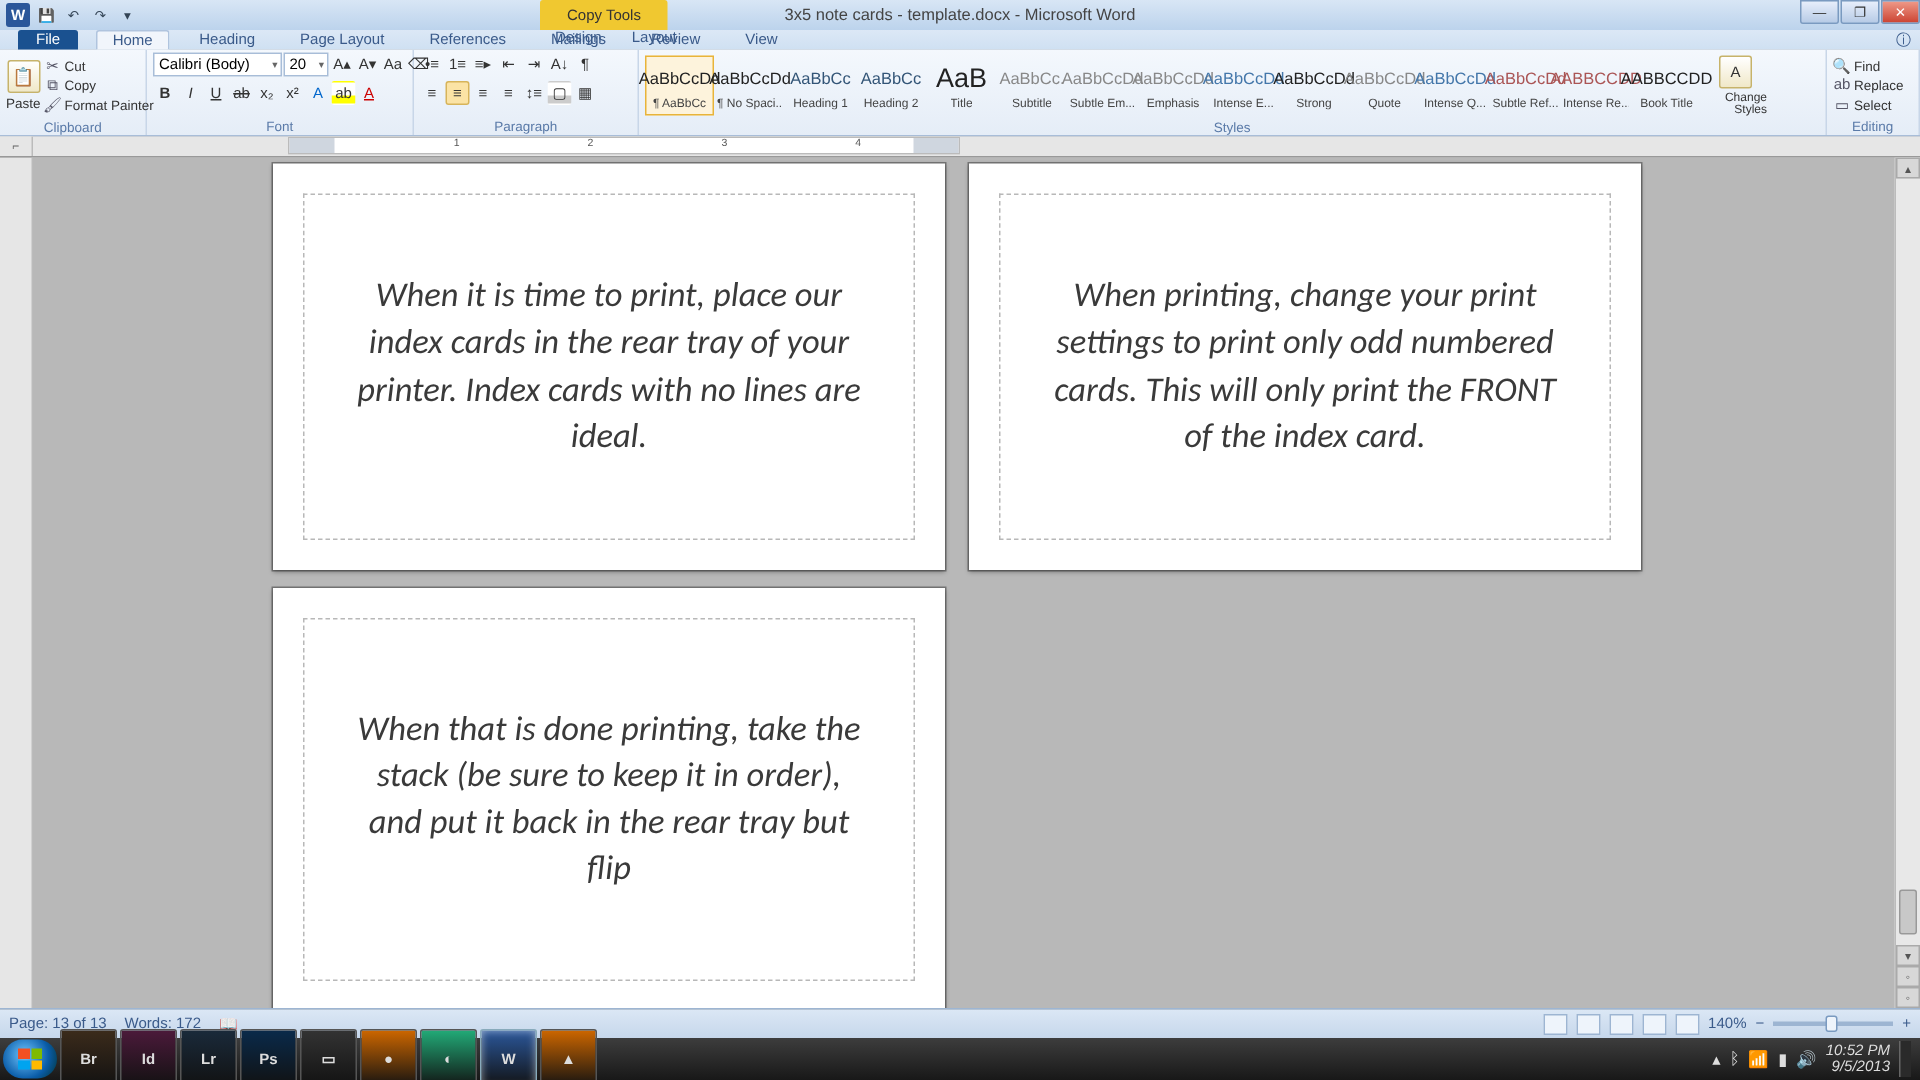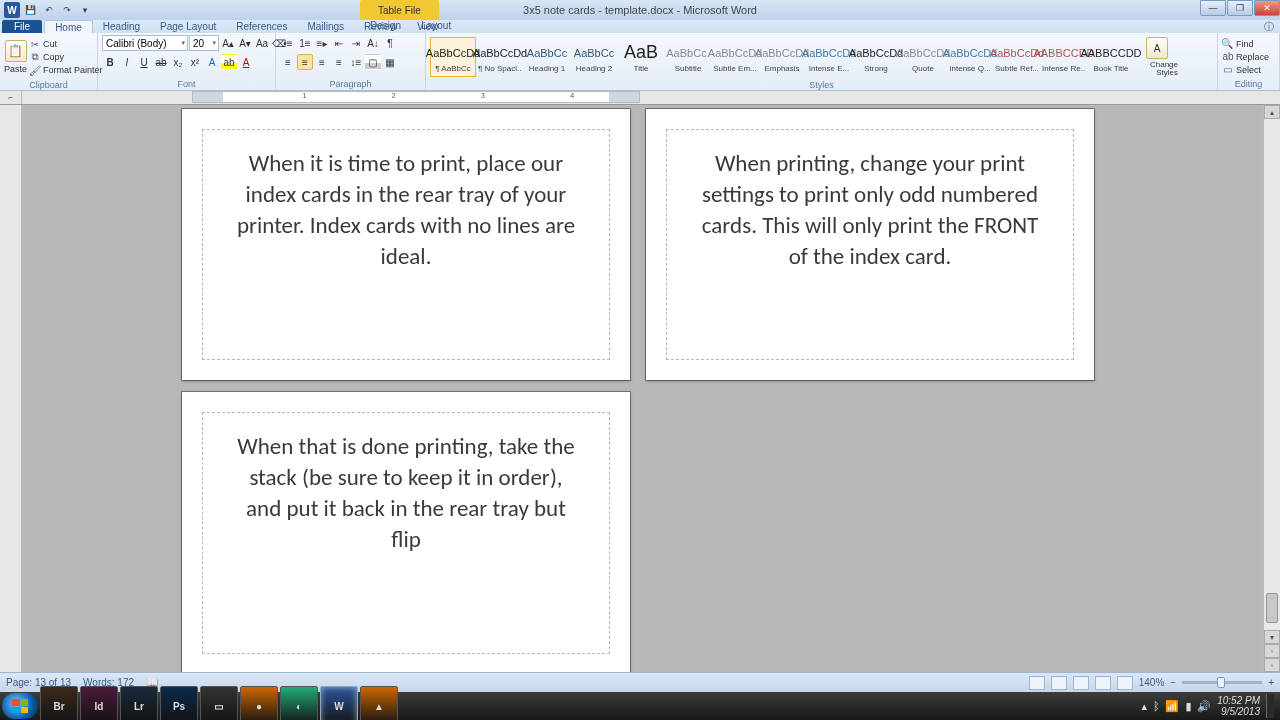--- a/index.html
+++ b/index.html
@@ -11,21 +11,21 @@
 .titlebar .tool-context { position: absolute; left: 360px; top: 0; height: 20px; background: #f0c830; padding: 0 18px; display: flex; align-items: center; font-size: 10px; color: #333; border-radius: 2px 2px 0 0; }
 .win-controls { position: absolute; right: 0; top: 0; display: flex; }
 .win-btn { width: 26px; height: 16px; margin-left: 1px; background: linear-gradient(#e7eefb,#b7cbe6); border: 1px solid #7a9ac0; border-radius: 0 0 2px 2px; font-size: 9px; display: flex; align-items: center; justify-content: center; color: #333; }
 .win-btn.close { background: linear-gradient(#e98,#c43); color: #fff; }
 .qat { display: flex; align-items: center; padding-left: 4px; gap: 4px; }
 .qat .wicon { width: 16px; height: 16px; background: #2b579a; color: #fff; font-size: 10px; font-weight: bold; display: flex; align-items: center; justify-content: center; border-radius: 2px; }
 .qat .qbtn { width: 14px; height: 14px; font-size: 9px; color: #345; display: flex; align-items: center; justify-content: center; }
 
 
 .tabs { height: 13px; background: linear-gradient(#dce8f6,#cfe0f2); display: flex; font-size: 10px; padding-left: 2px; }
-.tab { padding: 0 10px; color: #3a5a8a; cursor: pointer; display: flex; align-items: center; }
+.tab { padding: 0 10px; color: #3a5a8a; cursor: pointer; display: flex; align-items: center; margin-left: 10px; }
 .tab.file { background: #1a5190; color: #fff; border-radius: 2px 2px 0 0; margin-right: 2px; padding: 0 12px; }
 .tab.active { background: #f1f5fb; border: 1px solid #b0c4de; border-bottom: none; border-radius: 2px 2px 0 0; }
 .ctx-tabs { position: absolute; left: 360px; display: flex; }
 .ctx-tab { padding: 0 10px; color: #3a5a8a; }
 
 
 .ribbon { height: 58px; background: linear-gradient(#f4f8fd,#e5edf7); border-bottom: 1px solid #a8bdd8; display: flex; font-size: 10px; }
 .group { border-right: 1px solid #c8d6e8; display: flex; flex-direction: column; justify-content: space-between; padding: 2px 4px 0; }
 .group-label { text-align: center; font-size: 9px; color: #5a7aa8; padding: 1px 0; }
 .group-body { flex: 1; display: flex; align-items: center; gap: 2px; }
@@ -55,21 +55,21 @@
 .h-ruler { flex: 1; position: relative; background: #fff; margin-left: 170px; margin-right: 640px; height: 12px; border: 1px solid #bbb; }
 .h-ruler .num { position: absolute; top: 0; font-size: 7px; color: #555; transform: translateX(-50%); }
 .h-ruler .shade { position: absolute; top: 0; height: 100%; background: #cfd6df; }
 
 
 .doc-area { flex: 1; background: #b8b8b8; display: flex; overflow: hidden; }
 .v-ruler { width: 22px; background: #e6e6e6; border-right: 1px solid #bbb; }
 .canvas { flex: 1; position: relative; padding: 4px 0 0 160px; }
 .cards-row { display: flex; gap: 16px; }
 .card { width: 448px; height: 271px; background: #fff; box-shadow: 0 1px 3px rgba(0,0,0,0.35), 0 0 0 1px #777; padding: 20px; display: flex; }
-.card-inner { flex: 1; border: 1px dashed #b8b8b8; display: flex; justify-content: center; padding: 18px 28px; }
+.card-inner { flex: 1; border: 1px dashed #b8b8b8; display: flex; align-items: center; justify-content: center; padding: 18px 28px; font-style: italic; }
 .card-text { font-family: Calibri, sans-serif; font-size: 23px; color: #3a3a3a; text-align: center; line-height: 1.35; }
 .scrollbar-v { width: 17px; background: #e8e8e8; border-left: 1px solid #bbb; position: relative; }
 .scrollbar-v .thumb { position: absolute; left: 2px; right: 2px; top: 86%; height: 30px; background: #c8c8c8; border: 1px solid #999; border-radius: 2px; }
 .scroll-btn { position: absolute; left: 0; right: 0; height: 14px; background: #d8d8d8; border: 1px solid #aaa; font-size: 8px; display: flex; align-items: center; justify-content: center; color: #555; }
 
 
 .statusbar { height: 20px; background: linear-gradient(#dbe7f5,#c6d7eb); border-top: 1px solid #9db5d2; display: flex; align-items: center; font-size: 10px; color: #3a5a8a; padding: 0 6px; justify-content: space-between; }
 .statusbar .left { display: flex; gap: 12px; }
 .statusbar .right { display: flex; align-items: center; gap: 6px; }
 .view-btn { width: 16px; height: 14px; border: 1px solid #9db5d2; background: #eef4fb; }
@@ -92,21 +92,21 @@
 <body>
 
 <div class="titlebar">
   <div class="qat">
     <div class="wicon">W</div>
     <div class="qbtn">💾</div>
     <div class="qbtn">↶</div>
     <div class="qbtn">↷</div>
     <div class="qbtn">▾</div>
   </div>
-  <div class="tool-context">Table File</div>
+  <div class="tool-context">Copy Tools</div>
   <div class="center">3x5 note cards - template.docx - Microsoft Word</div>
   <div class="win-controls">
     <div class="win-btn">—</div>
     <div class="win-btn">❐</div>
     <div class="win-btn close">✕</div>
   </div>
 </div>
 
 <div class="tabs" style="position:relative">
   <div class="tab file">File</div>

